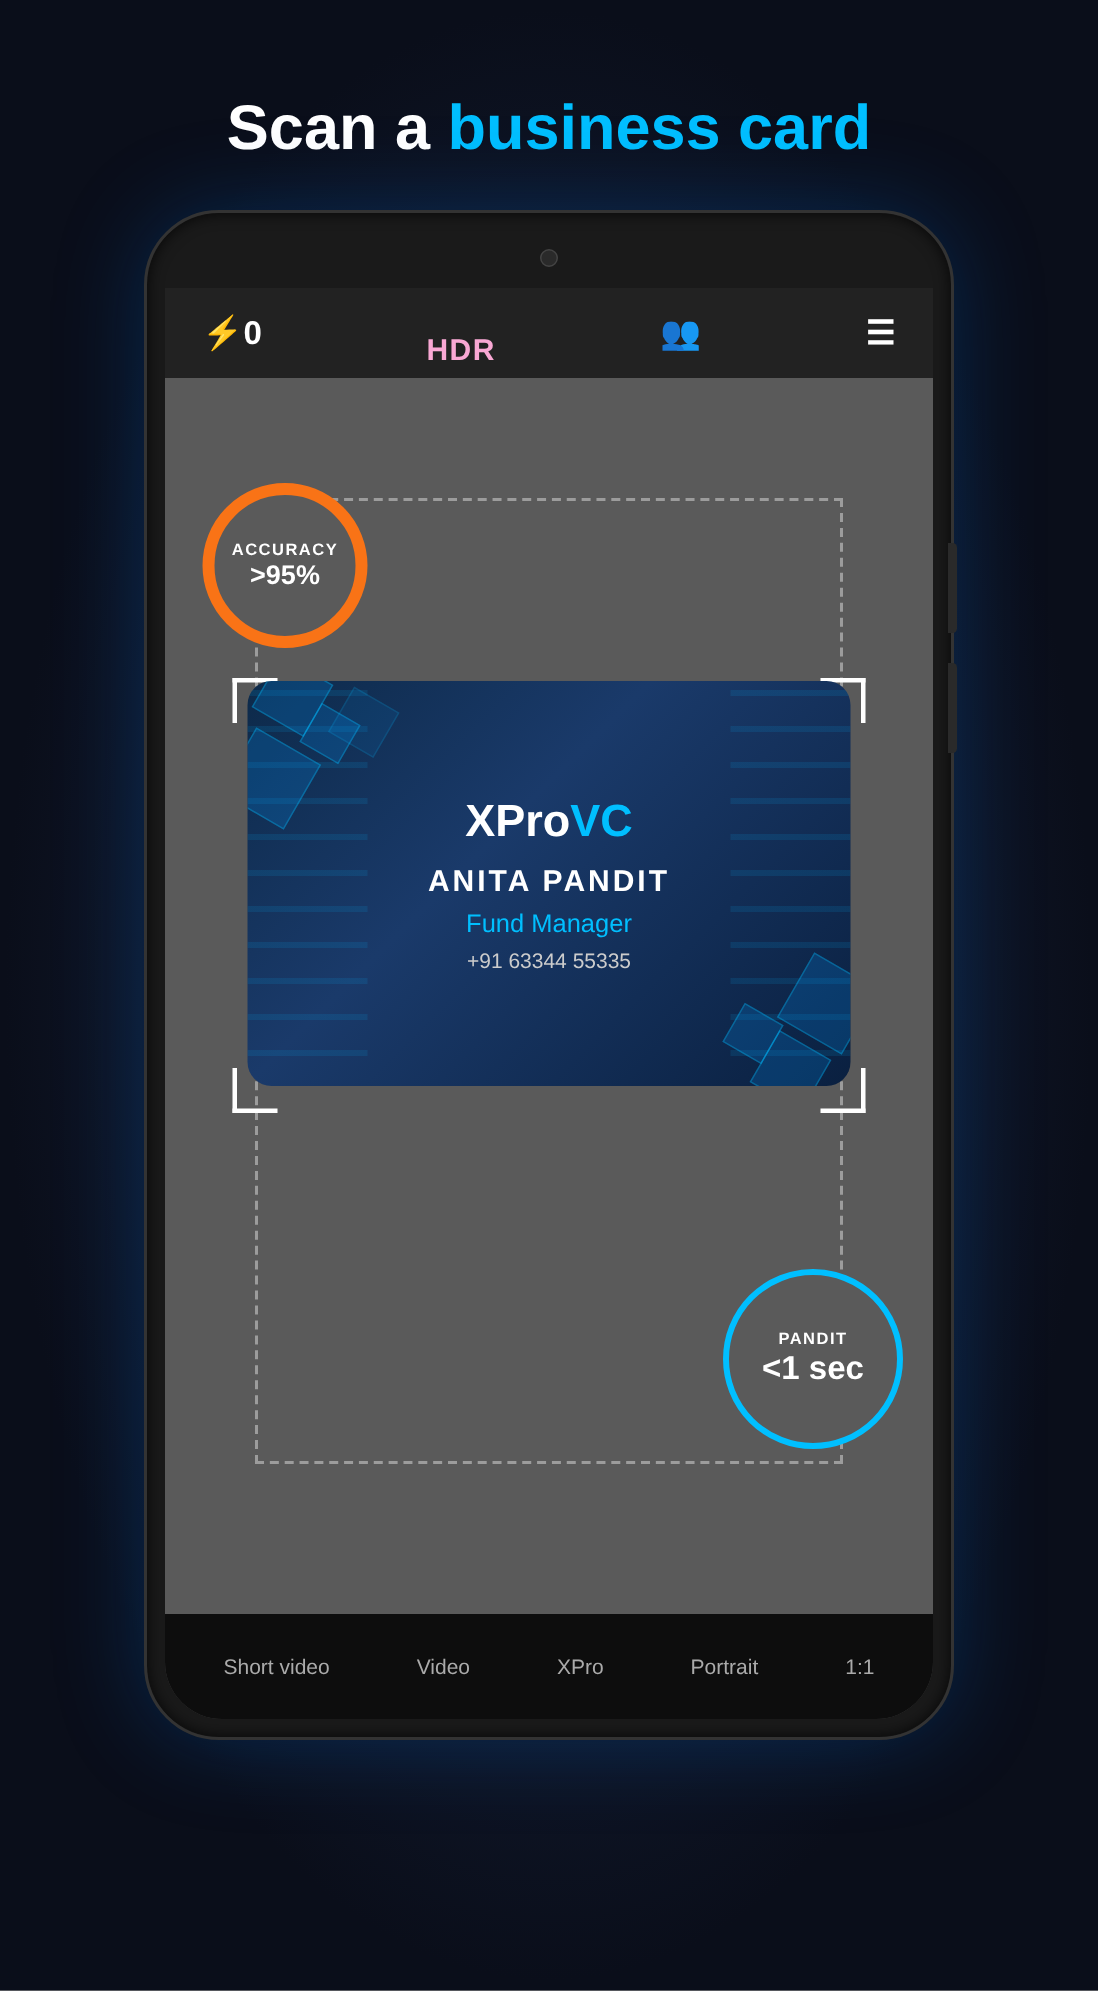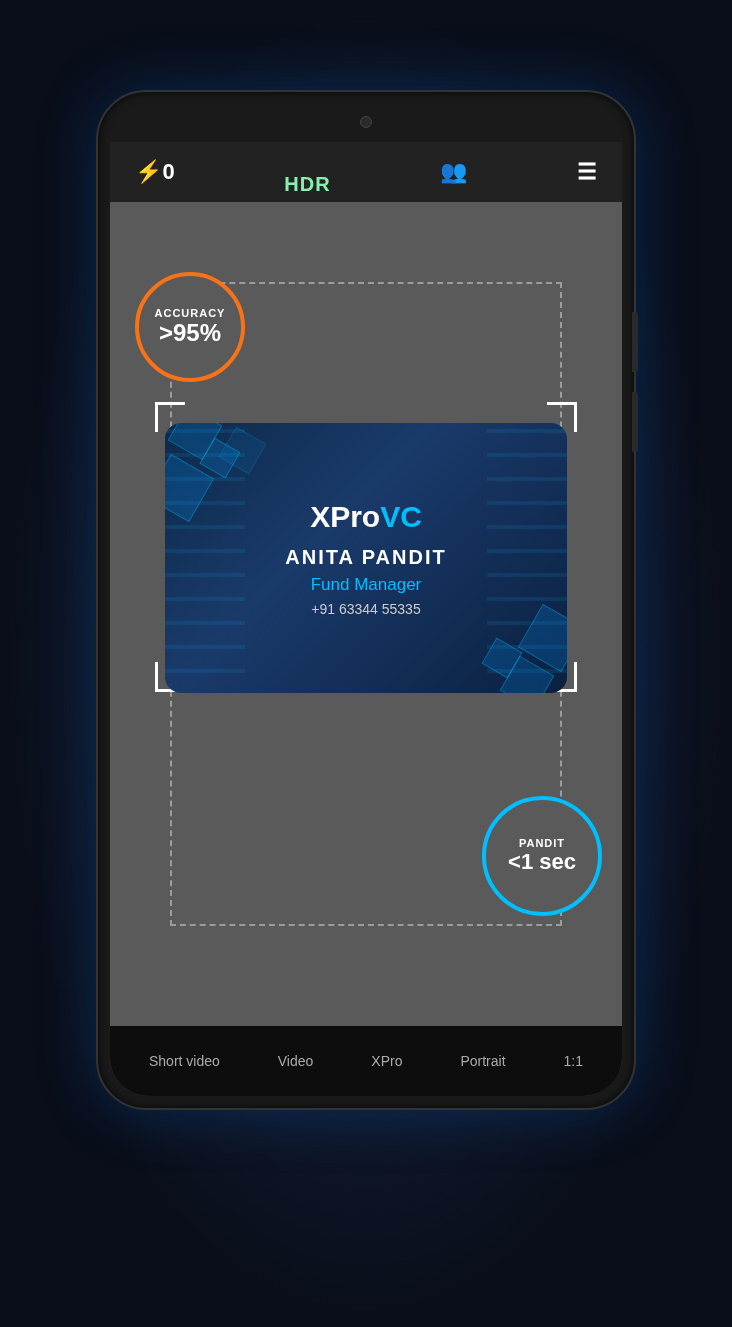--- a/index.html
+++ b/index.html
@@ -95,21 +95,21 @@
       padding: 0 25px;
     }
 
     .cam-icon {
       color: white;
       font-size: 22px;
       font-weight: bold;
     }
 
     .hdr-text {
-      color: #86efac;
+      color: #f9a8d4;
       font-size: 20px;
       font-weight: bold;
       letter-spacing: 1px;
       margin-top: 24px;
     }
 
     
     .viewfinder {
       flex: 1;
       background: #5a5a5a;
@@ -144,21 +144,21 @@
       border-style: solid;
     }
     .corner.tl { top: 0; left: 0; border-width: 3px 0 0 3px; }
     .corner.tr { top: 0; right: 0; border-width: 3px 3px 0 0; }
     .corner.bl { bottom: 0; left: 0; border-width: 0 0 3px 3px; }
     .corner.br { bottom: 0; right: 0; border-width: 0 3px 3px 0; }
 
     
     .business-card {
       position: absolute;
-      top: 221px;
+      top: 202px;
       left: 55px;
       right: 55px;
       height: 270px;
       background: linear-gradient(135deg, #0d2a4a 0%, #1a3a6a 40%, #0a2040 100%);
       border-radius: 16px;
       overflow: hidden;
       display: flex;
       flex-direction: column;
       align-items: center;
       justify-content: center;
@@ -252,37 +252,37 @@
 
     
     .accuracy-badge {
       position: absolute;
       top: 70px;
       left: 25px;
       width: 110px;
       height: 110px;
       border-radius: 50%;
       background: #5a5a5a;
-      border: 4px solid #f97316;
+      border: 8px solid #f97316;
       display: flex;
       flex-direction: column;
       align-items: center;
       justify-content: center;
       z-index: 10;
     }
 
     .accuracy-label {
       font-size: 11px;
       font-weight: bold;
       color: white;
       letter-spacing: 1px;
     }
 
     .accuracy-value {
-      font-size: 24px;
+      font-size: 18px;
       font-weight: 900;
       color: white;
     }
 
     
     .speed-badge {
       position: absolute;
       bottom: 110px;
       right: 20px;
       width: 120px;
@@ -335,20 +335,23 @@
       background: #2a2a2a;
       border-radius: 0 3px 3px 0;
     }
     .vol-up { top: 220px; width: 6px; height: 60px; }
     .vol-down { top: 300px; width: 6px; height: 60px; }
   </style>
 </head>
 <body>
 
 <div class="headline">
+  <span class="line1">
+    Scan a <span class="highlight">business card</span>
+  </span>
 </div>
 
 <div class="phone">
 
   <div class="side-btn vol-up"></div>
   <div class="side-btn vol-down"></div>
 
   <div class="phone-top-bar">
     <div class="camera-notch"></div>
   </div>

